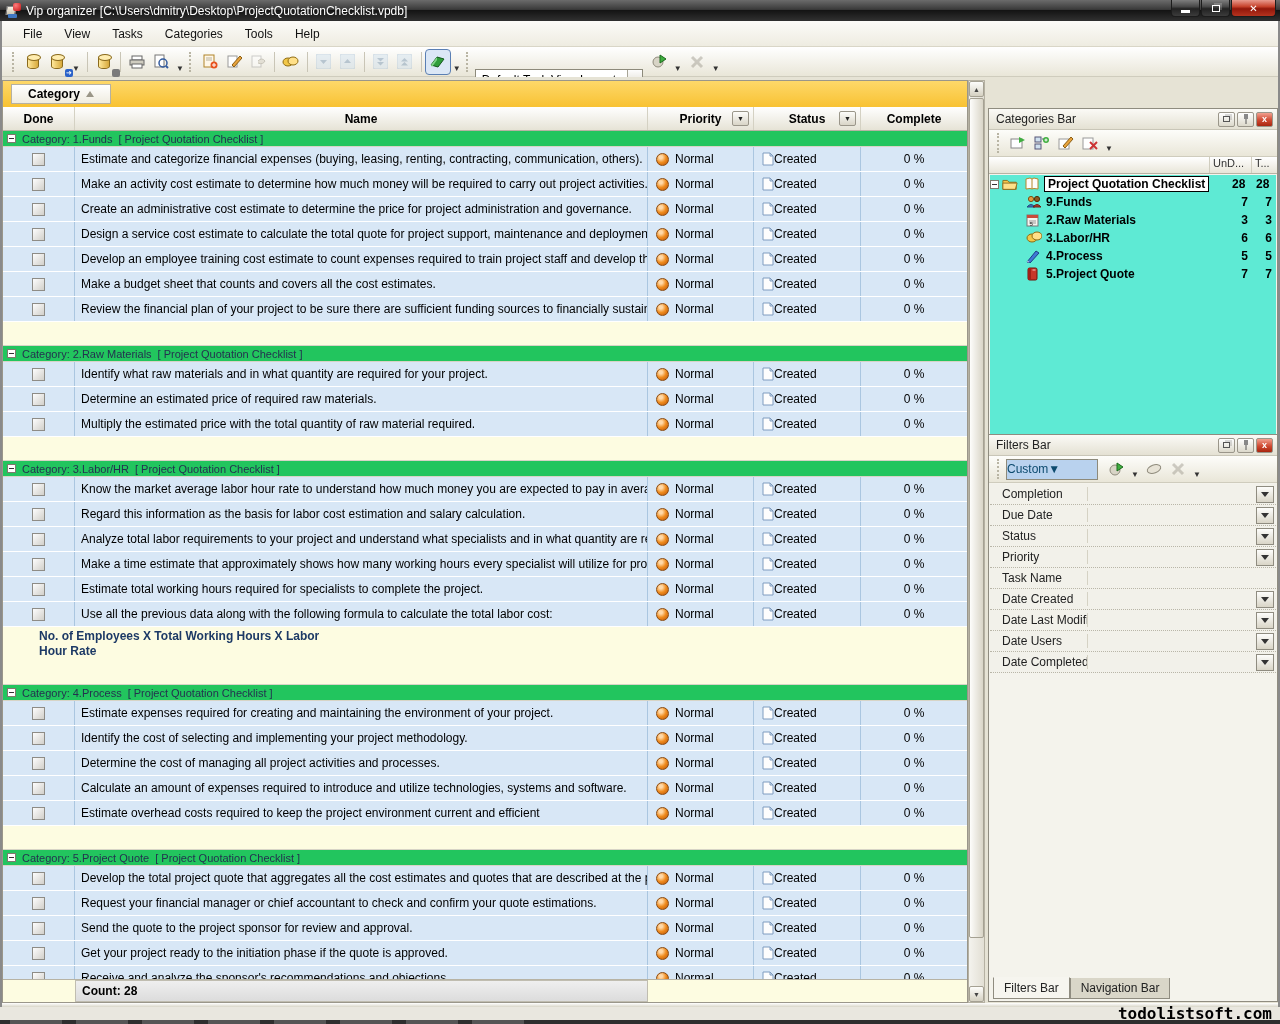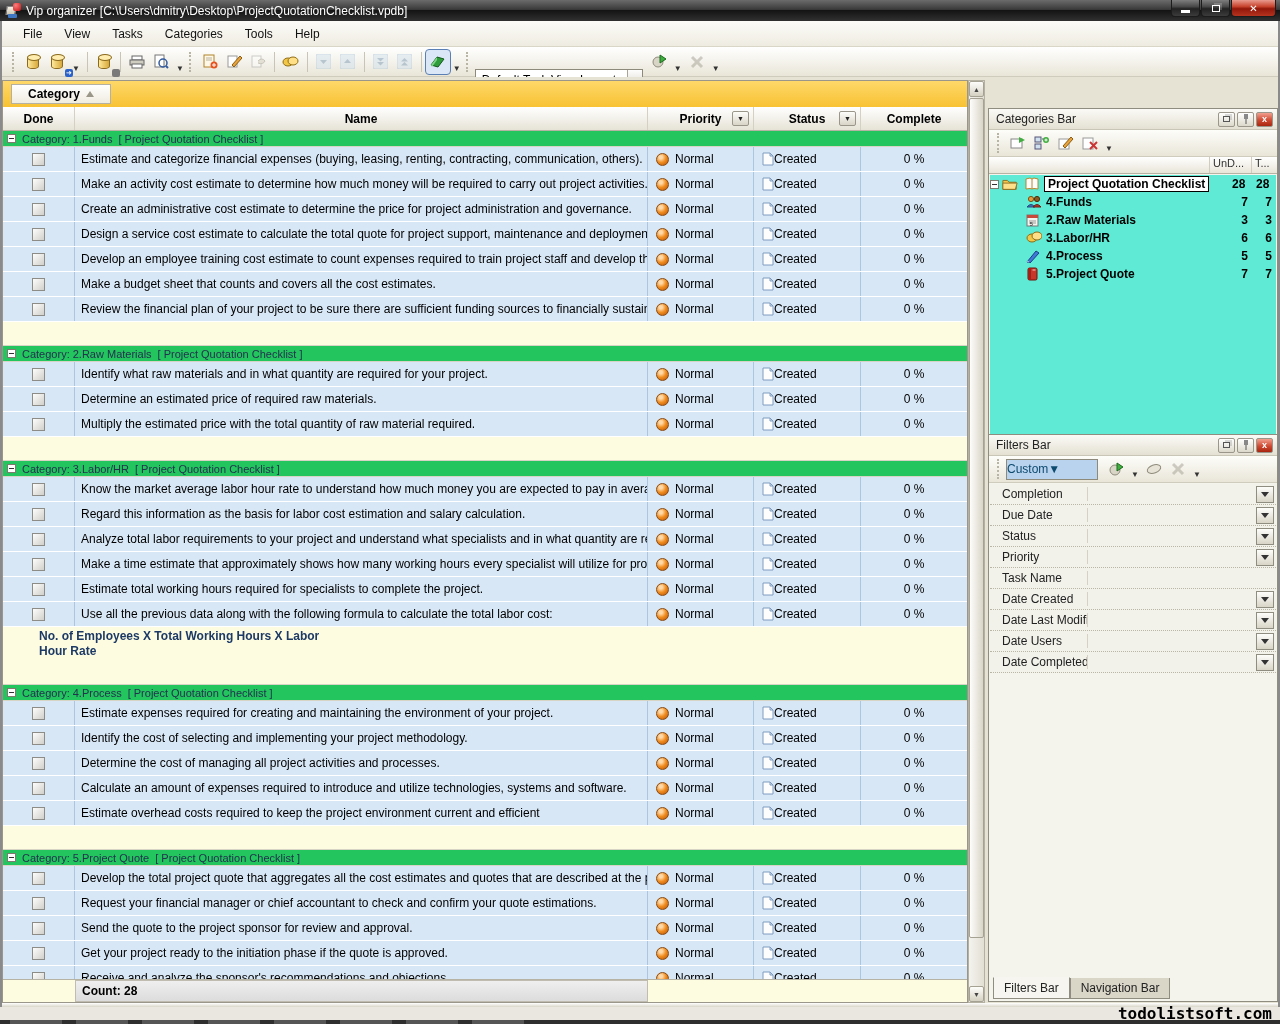--- a/index.html
+++ b/index.html
@@ -930,21 +930,21 @@
   <div class="tree-row">
     <span style="width:34px;flex:none;border-right:0;"></span>
     <span class="t-ico">
             <svg width="16" height="13" viewBox="0 0 16 13">
               <circle cx="5" cy="4" r="2.6" fill="#e09a3f" stroke="#7c5212"></circle>
               <path d="M1 12 q4 -5 8 0 z" fill="#3f6fb5" stroke="#234a80"></path>
               <circle cx="11" cy="4" r="2.6" fill="#8a5a22" stroke="#4f2f08"></circle>
               <path d="M7 12 q4 -5 8 0 z" fill="#b03a2a" stroke="#6e1f12"></path>
             </svg>
           </span>
-    <span class="t-label">4.Funds</span>
+    <span class="t-label">9.Funds</span>
     <span class="t-n1">7</span>
     <span class="t-n2">7</span>
   </div>
 
   <div class="tree-row">
     <span style="width:34px;flex:none;border-right:0;"></span>
     <span class="t-ico">
             <svg width="13" height="14" viewBox="0 0 13 14">
               <rect x="1" y="2" width="11" height="11" fill="#f5f4ef" stroke="#777"></rect>
               <rect x="1" y="2" width="11" height="3" fill="#c94a3a"></rect>

